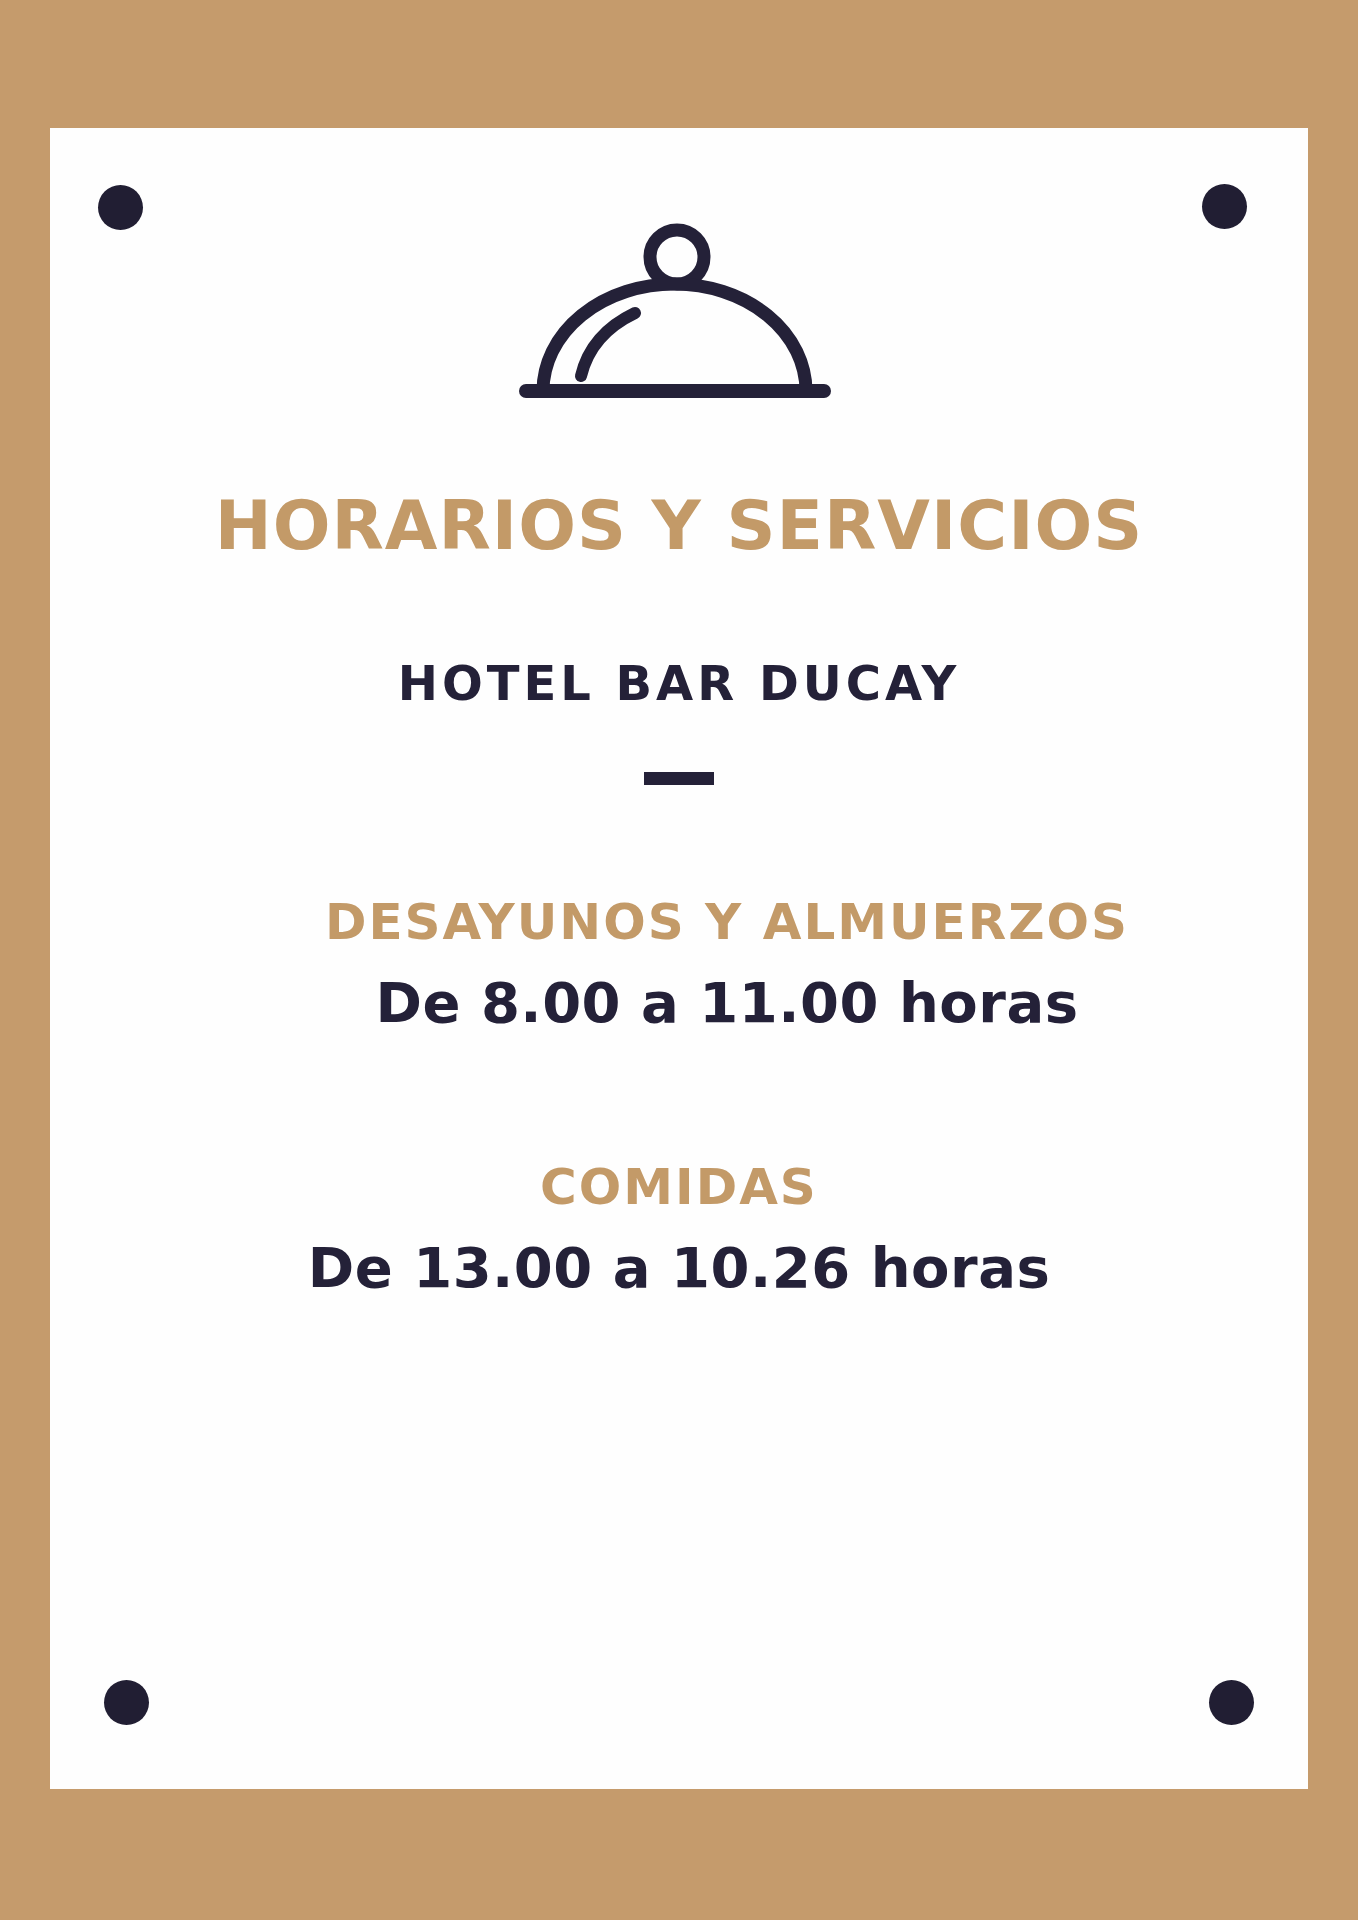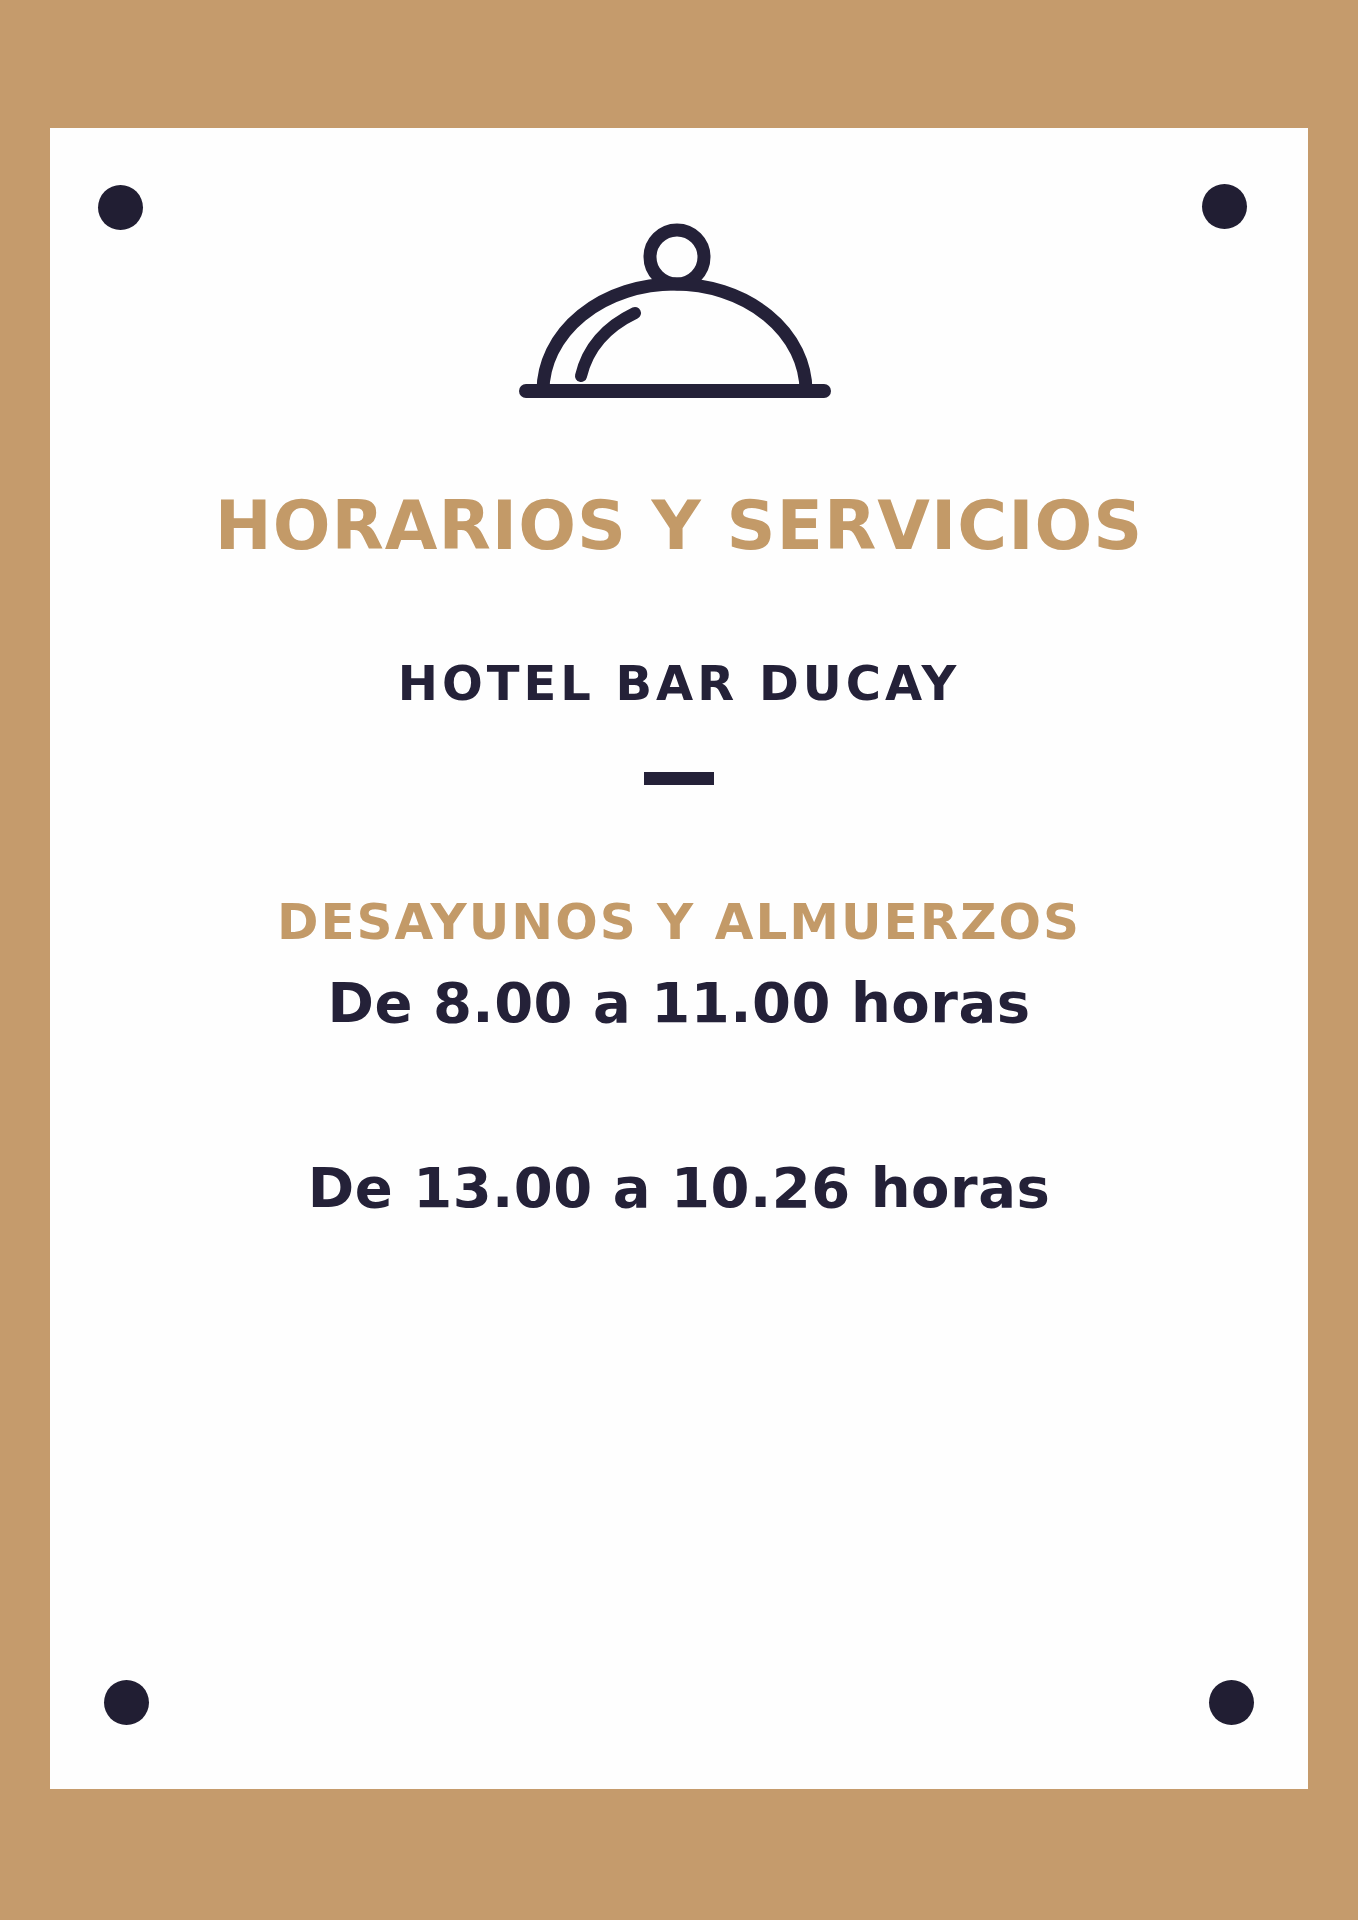--- a/index.html
+++ b/index.html
@@ -44,21 +44,21 @@
     position:absolute;left:0;top:511px;width:100%;
     text-align:center;
     font-size:48px;font-weight:bold;line-height:56px;
     color:var(--navy);letter-spacing:4px;margin-top:16px;
   }
   .divider{
     position:absolute;left:50%;top:644px;transform:translateX(-50%);
     width:70px;height:13px;background:var(--navy);
   }
   .section{position:absolute;left:0;width:100%;text-align:center;}
-  .section.s1{top:765px;}
+  .section.s1{top:765px;margin-left:48px;}
   .section.s2{top:1030px;}
   .section.s3{top:1320px;}
   .section-heading{
     font-size:50px;font-weight:bold;line-height:58px;
     color:var(--gold);letter-spacing:2px;
     margin-bottom:22px;
   }
   .section-line{
     font-size:56px;font-weight:bold;line-height:60px;
     color:var(--navy);letter-spacing:0.5px;
@@ -94,18 +94,19 @@
     <div class="title">HORARIOS Y SERVICIOS</div>
     <div class="subtitle">HOTEL BAR DUCAY</div>
     <div class="divider"></div>
 
     <div class="section s1">
       <div class="section-heading">DESAYUNOS Y ALMUERZOS</div>
       <div class="section-line">De 8.00 a 11.00 horas</div>
     </div>
 
     <div class="section s2">
+      <div class="section-heading">COMIDAS</div>
       <div class="section-line">De 13.00 a 10.26 horas</div>
     </div>
 
 
   </div>
 </div>
 
 </body></html>

